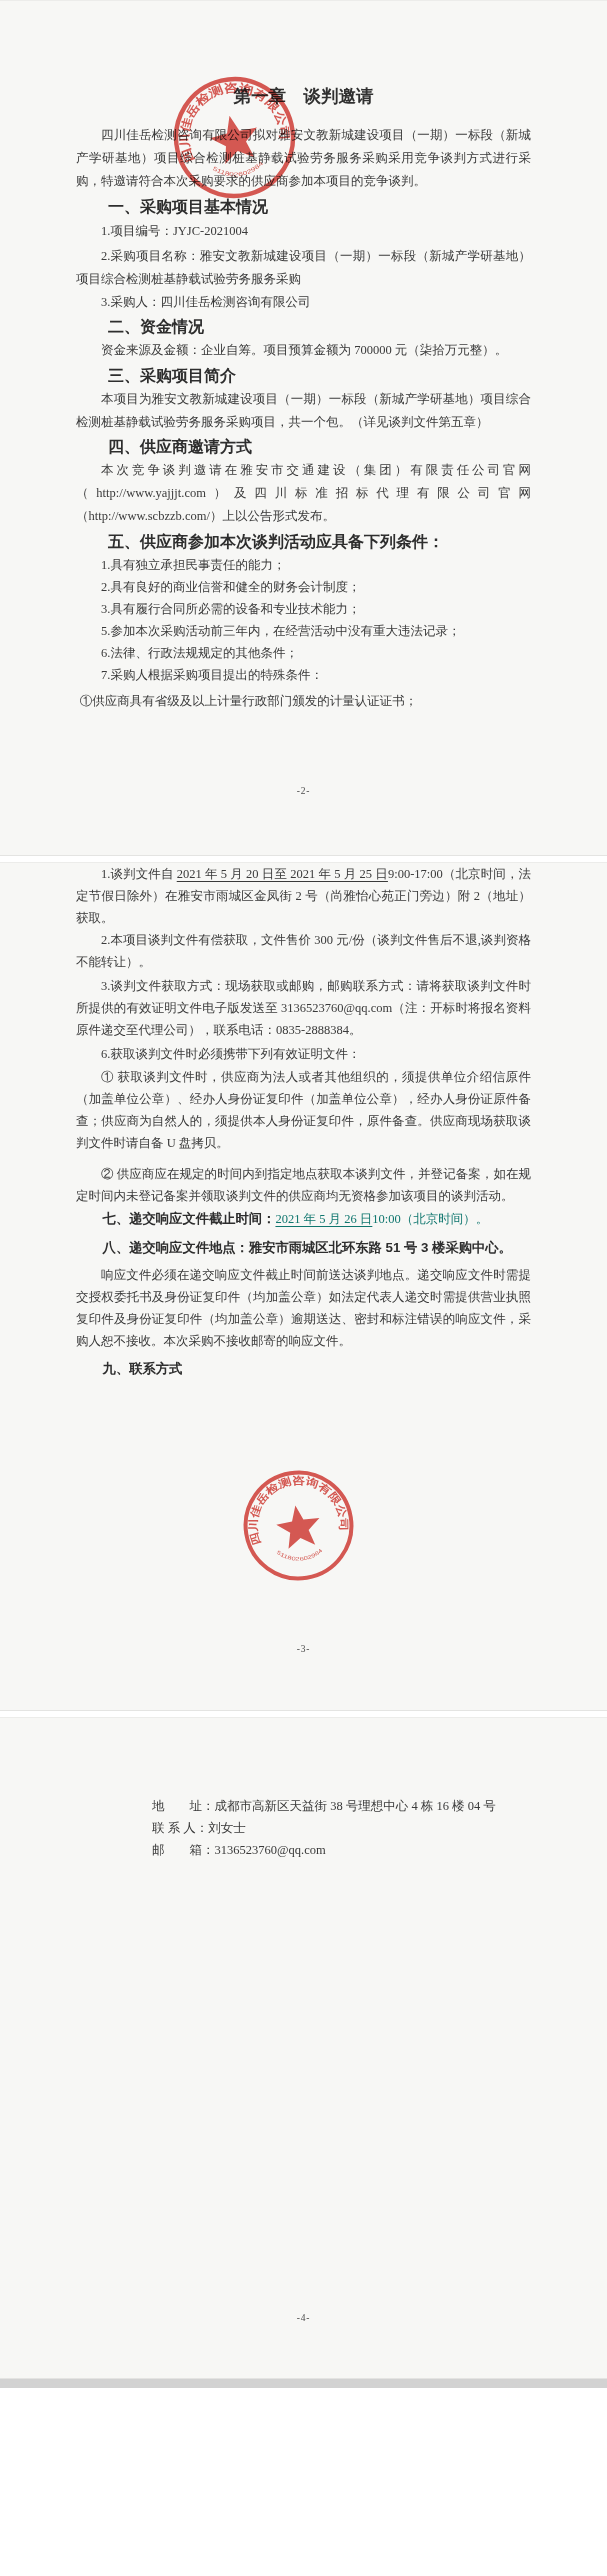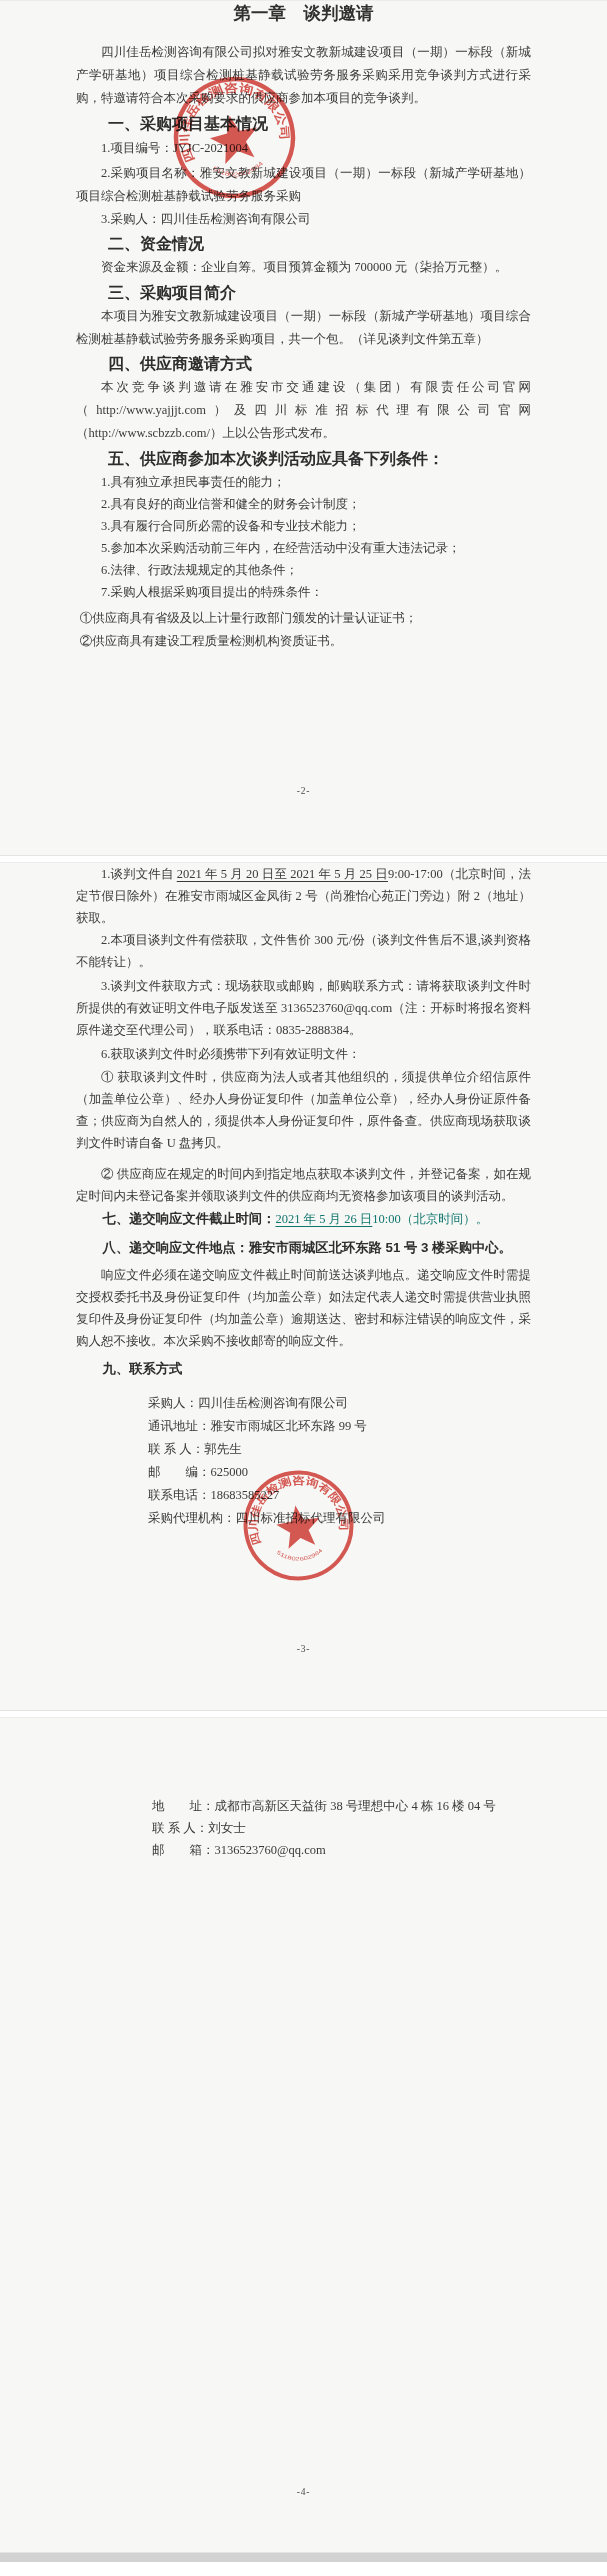--- a/index.html
+++ b/index.html
@@ -1,22 +1,22 @@
 <!DOCTYPE html>
 <html style="font-size:12px"><head>
 <meta charset="utf-8">
 <style>
   html,body{margin:0;padding:0;background:#ffffff;}
   body{width:607px;font-family:"Liberation Serif","DejaVu Serif",serif;color:#3a3a3a;}
   .page{position:relative;box-sizing:border-box;background:#f7f7f5;padding-left:76px;padding-right:76px;overflow:hidden;border-top:0.8px solid #ececea;border-bottom:0.8px solid #e4e4e2;}
   .page-gap{height:6px;background:#ffffff;}
   .bottom-strip{height:9px;background:#d2d2d2;}
-  #page-1{height:856px;}
+  #page-1{height:856px;padding-top:83px;}
   #page-2{height:849px;font-size:12.5px;line-height:22px;}
-  #page-3{height:836px;padding-top:77px;font-size:12.5px;line-height:22px;}
+  #page-3{height:662px;padding-top:77px;font-size:12.5px;line-height:22px;}
   .doc-title{font-family:"Liberation Sans","DejaVu Sans",sans-serif;font-weight:bold;font-size:17.5px;line-height:24px;text-align:center;margin:0;color:#303030;}
   .para{font-size:12.5px;line-height:23px;margin:0;text-indent:2em;}
   .j{text-align:justify;}
   .sec-heading{font-family:"Liberation Sans","DejaVu Sans",sans-serif;font-weight:bold;font-size:16px;line-height:24px;margin:1.5px 0 0 0;text-indent:2em;color:#2e2e2e;}
   .cond{font-size:12.5px;line-height:22px;margin:0;text-indent:2em;}
   .cond-special{font-size:12.5px;line-height:23px;margin:0;text-indent:0.3em;}
   .p2-para{margin:0;text-indent:2em;}
   .heading-line{font-family:"Liberation Sans","DejaVu Sans",sans-serif;font-weight:bold;font-size:13.3px;line-height:23px;margin:0;text-indent:2em;color:#2e2e2e;}
   .heading-line .body-run{font-family:"Liberation Serif","DejaVu Serif",serif;font-weight:normal;font-size:12.5px;color:#0f766e;}
   .u{text-decoration:underline;text-underline-offset:3px;text-decoration-thickness:1.1px;}
@@ -65,21 +65,20 @@
   <p class="sec-heading">五、供应商参加本次谈判活动应具备下列条件：</p>
   <div>
     <p class="cond">1.具有独立承担民事责任的能力；</p>
     <p class="cond">2.具有良好的商业信誉和健全的财务会计制度；</p>
     <p class="cond">3.具有履行合同所必需的设备和专业技术能力；</p>
     <p class="cond">5.参加本次采购活动前三年内，在经营活动中没有重大违法记录；</p>
     <p class="cond">6.法律、行政法规规定的其他条件；</p>
     <p class="cond">7.采购人根据采购项目提出的特殊条件：</p>
   </div>
   <p class="cond-special mt6">①供应商具有省级及以上计量行政部门颁发的计量认证证书；</p>
-  <p class="cond-special">②供应商具有建设工程质量检测机构资质证书。</p>
 
 
   <div class="page-footer">-2-</div>
 
   <div class="stamp" id="stamp-1">
     <svg viewBox="0 0 200 200">
       <defs>
         <path id="arc-top-1" d="M 32,125 A 72.4,72.4 0 1 1 168,125"></path>
         <path id="arc-bottom-1" d="M 52,138 A 61.2,61.2 0 0 0 148,138"></path>
       </defs>
@@ -107,28 +106,20 @@
   <p class="p2-para j mt2">① 获取谈判文件时，供应商为法人或者其他组织的，须提供单位介绍信原件（加盖单位公章）、经办人身份证复印件（加盖单位公章），经办人身份证原件备查；供应商为自然人的，须提供本人身份证复印件，原件备查。供应商现场获取谈判文件时请自备 U 盘拷贝。</p>
   <p class="p2-para j mt12">② 供应商应在规定的时间内到指定地点获取本谈判文件，并登记备案，如在规定时间内未登记备案并领取谈判文件的供应商均无资格参加该项目的谈判活动。</p>
 
   <p class="heading-line"><span>七、递交响应文件截止时间：</span><span class="body-run u">2021 年 5 月 26 日</span><span class="body-run">10:00（北京时间）。</span></p>
 
   <p class="heading-line mt6">八、递交响应文件地点：雅安市雨城区北环东路 51 号 3 楼采购中心。</p>
   <p class="p2-para j mt7">响应文件必须在递交响应文件截止时间前送达谈判地点。递交响应文件时需提交授权委托书及身份证复印件（均加盖公章）如法定代表人递交时需提供营业执照复印件及身份证复印件（均加盖公章）逾期送达、密封和标注错误的响应文件，采购人恕不接收。本次采购不接收邮寄的响应文件。</p>
 
   <p class="heading-line mt7">九、联系方式</p>
 
-  <div class="contact-block">
-    <p>采购人：四川佳岳检测咨询有限公司</p>
-    <p>通讯地址：雅安市雨城区北环东路 99 号</p>
-    <p>联 系 人：郭先生</p>
-    <p>邮　　编：625000</p>
-    <p>联系电话：18683585227</p>
-    <p>采购代理机构：四川标准招标代理有限公司</p>
-  </div>
 
   <div class="page-footer">-3-</div>
 
   <div class="stamp" id="stamp-2">
     <svg viewBox="0 0 200 200" style="font-size:16.5px">
       <defs>
         <path id="arc-top-2" d="M 32,125 A 72.4,72.4 0 1 1 168,125"></path>
         <path id="arc-bottom-2" d="M 52,138 A 61.2,61.2 0 0 0 148,138"></path>
       </defs>
       <circle cx="100" cy="100" r="92" fill="none" stroke="currentColor" stroke-width="7"></circle>

